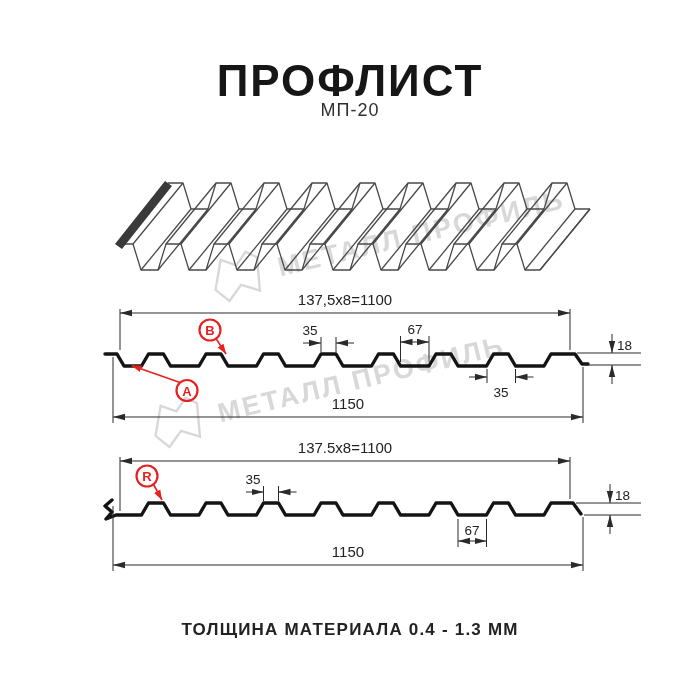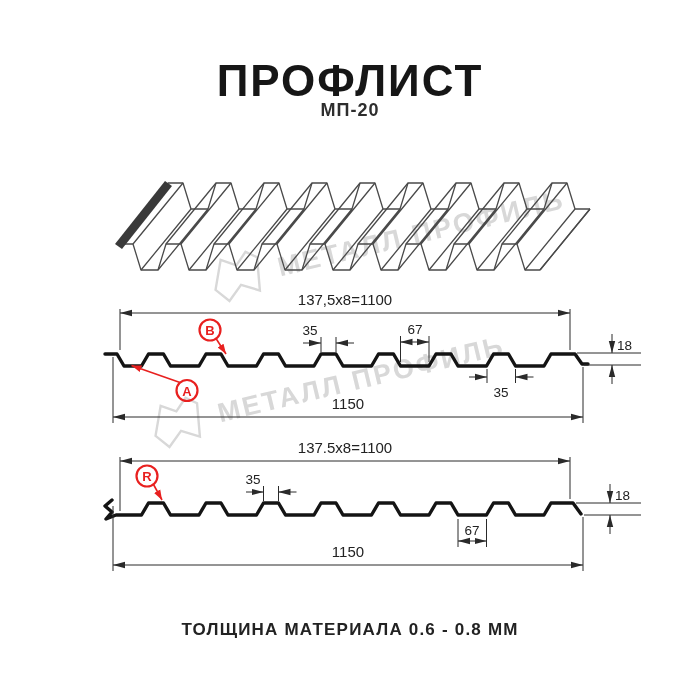--- a/index.html
+++ b/index.html
@@ -1,21 +1,21 @@
 <!DOCTYPE html>
 <html><head>
 <meta charset="utf-8">
 <style>
   html,body{margin:0;padding:0;background:#fff;}
   .page{position:relative;width:680px;height:700px;background:#ffffff;overflow:hidden;
         font-family:"Liberation Sans",sans-serif;}
   .title{position:absolute;left:0;top:56px;width:700px;text-align:center;
          font-size:44px;font-weight:800;letter-spacing:2px;color:#161616;}
   .subtitle{position:absolute;left:0;top:100px;width:700px;text-align:center;
-         font-size:18px;font-weight:700;letter-spacing:1px;color:#2e2e2e;}
+         font-size:18px;font-weight:400;letter-spacing:1px;color:#2e2e2e;}
   .footer{position:absolute;left:0;top:620px;width:700px;text-align:center;
          font-size:17px;font-weight:600;letter-spacing:1.2px;color:#222;}
   .wm{position:absolute;display:flex;align-items:center;gap:14px;
       transform:rotate(-13.5deg);transform-origin:left center;pointer-events:none;}
   .wm-text{font-weight:700;font-size:27px;letter-spacing:2.5px;color:#d8d8d8;white-space:nowrap;}
   .wm-logo{flex:0 0 auto;}
   svg.drawing{position:absolute;left:0;top:0;}
   .dim-text{font-size:13.5px;fill:#222;font-family:"Liberation Sans",sans-serif;}
   .dim-text-lg{font-size:15px;fill:#222;font-family:"Liberation Sans",sans-serif;}
   .marker-letter{font-size:13px;font-weight:700;fill:#e8201f;font-family:"Liberation Sans",sans-serif;}
@@ -130,14 +130,14 @@
       <path d="M113,506 V571 M583,517 V571"></path>
       <line x1="113" y1="565" x2="583" y2="565" marker-start="url(#dimarr)" marker-end="url(#dimarr)"></line>
       <text class="dim-text-lg" x="348" y="557" text-anchor="middle" stroke="none">1150</text>
 
       <circle cx="147" cy="476" r="10.5" stroke="#e8201f" stroke-width="2.2"></circle>
       <text class="marker-letter" x="147" y="481" text-anchor="middle" stroke="none">R</text>
       <line x1="153.5" y1="484.5" x2="162" y2="500" stroke="#e8201f" stroke-width="1.6" marker-end="url(#redarr)"></line>
     </g>
   </svg>
 
-  <div class="footer">ТОЛЩИНА МАТЕРИАЛА 0.6 - 0.8 ММ</div>
+  <div class="footer">ТОЛЩИНА МАТЕРИАЛА 0.4 - 1.3 ММ</div>
 </div>
 
 </body></html>

